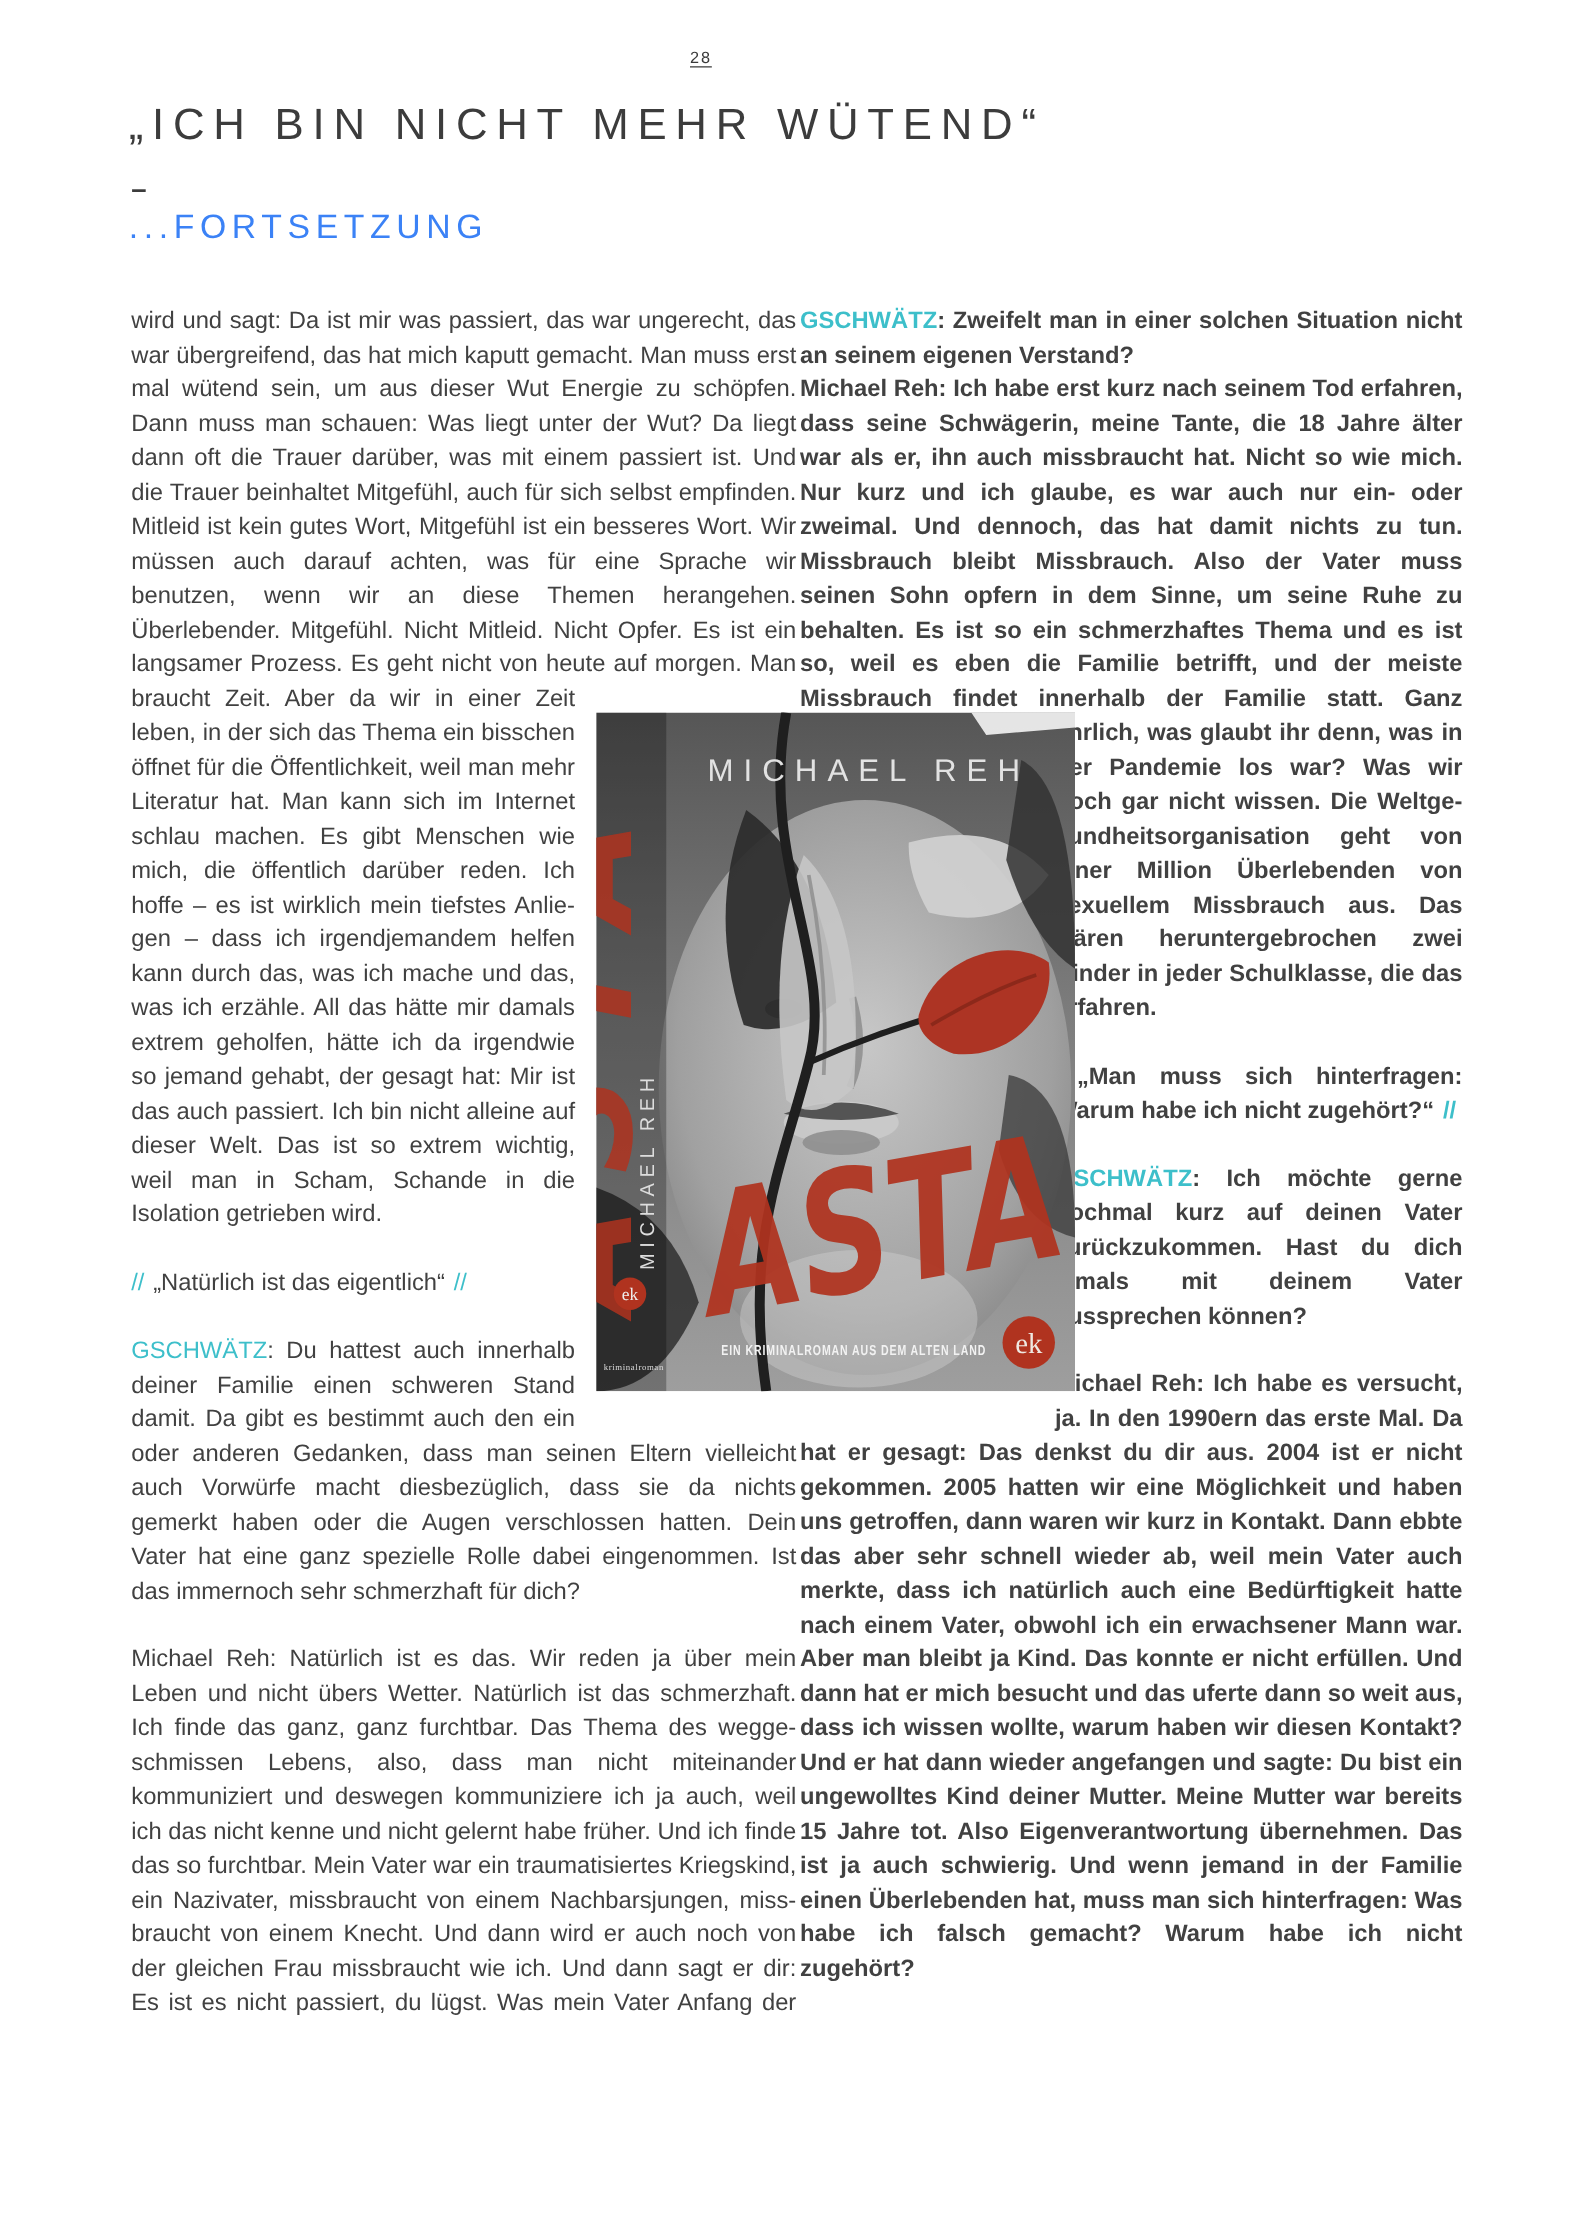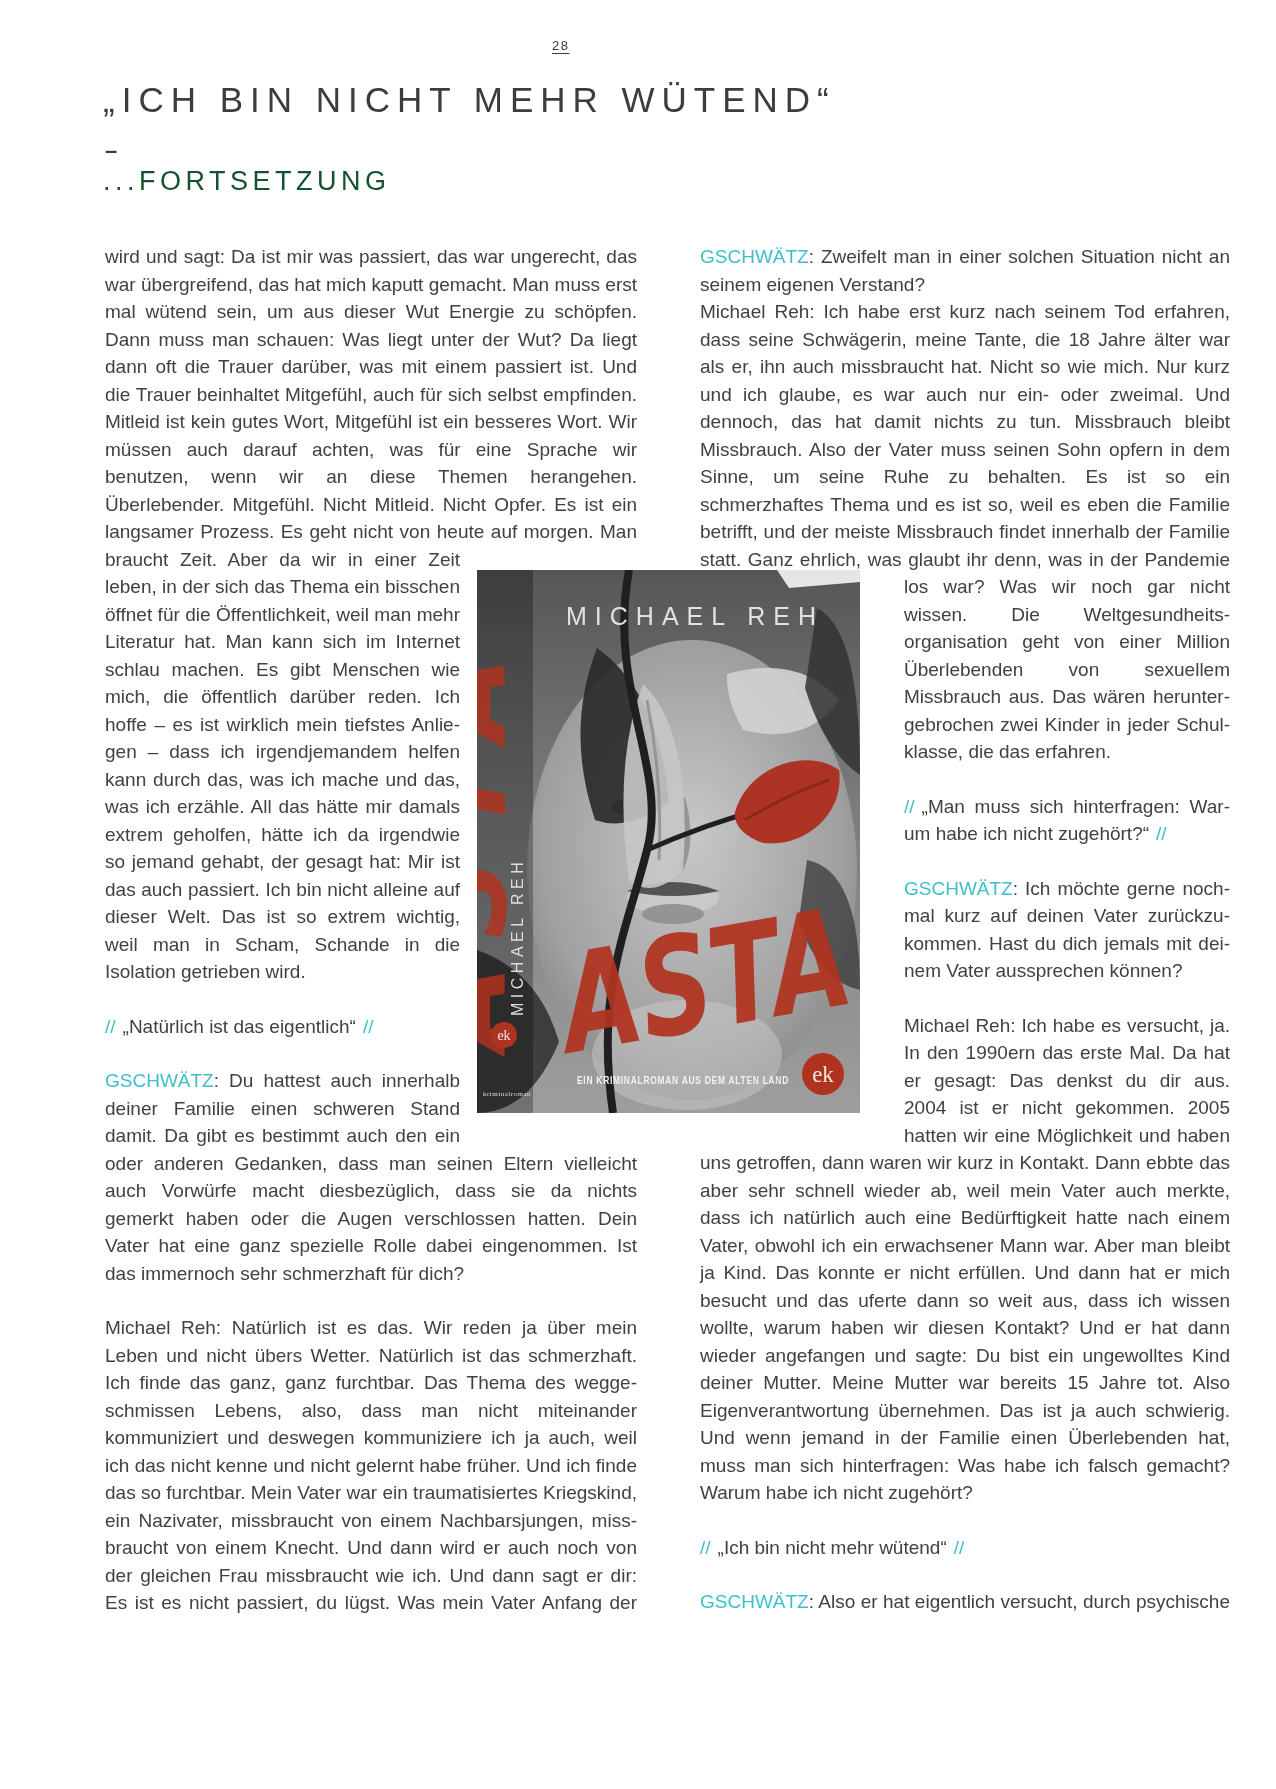--- a/index.html
+++ b/index.html
@@ -4,25 +4,25 @@
 <style>
   html,body{margin:0;padding:0;background:#ffffff;}
   .page{position:relative;width:1276px;height:1615px;background:#ffffff;overflow:hidden;
         font-family:"Liberation Sans", sans-serif;}
   .pagenum{position:absolute;left:552px;top:38px;font-size:13px;letter-spacing:1.5px;
            color:#3a3a3a;text-decoration:underline;text-underline-offset:3px;}
   .title{position:absolute;left:103px;top:80px;font-size:35px;font-weight:400;
          letter-spacing:7px;color:#3c3c3c;white-space:nowrap;}
   .dash{position:absolute;left:105px;top:138px;font-size:22px;font-weight:bold;color:#3c3c3c;}
   .subtitle{position:absolute;left:103px;top:166px;font-size:27px;letter-spacing:4.5px;
-            color:#14532d;font-weight:400;white-space:nowrap;}
+            color:#3b82f6;font-weight:400;white-space:nowrap;}
   .col{position:absolute;top:243px;font-size:19px;line-height:27.5px;color:#414141;
        text-align:justify;hyphens:manual;}
   .col-left{left:105px;width:532px;}
-  .col-right{left:700px;width:530px;}
+  .col-right{left:640px;width:530px;font-weight:bold;}
   .col p{margin:0 0 27px 0;}
   .col p.nogap{margin-bottom:0;}
   .col p.last{margin-bottom:0;}
   .wrap-right{float:right;width:177px;height:585px;}
   .wrap-left{float:left;width:204px;height:575px;}
   .accent{color:#3dbfca;}
   .quote .slash{color:#3dbfca;}
   .quote .qtext{color:#414141;}
   .quote .slash.lead{margin-right:7px;}
   .quote .slash.tail{margin-left:7px;}

